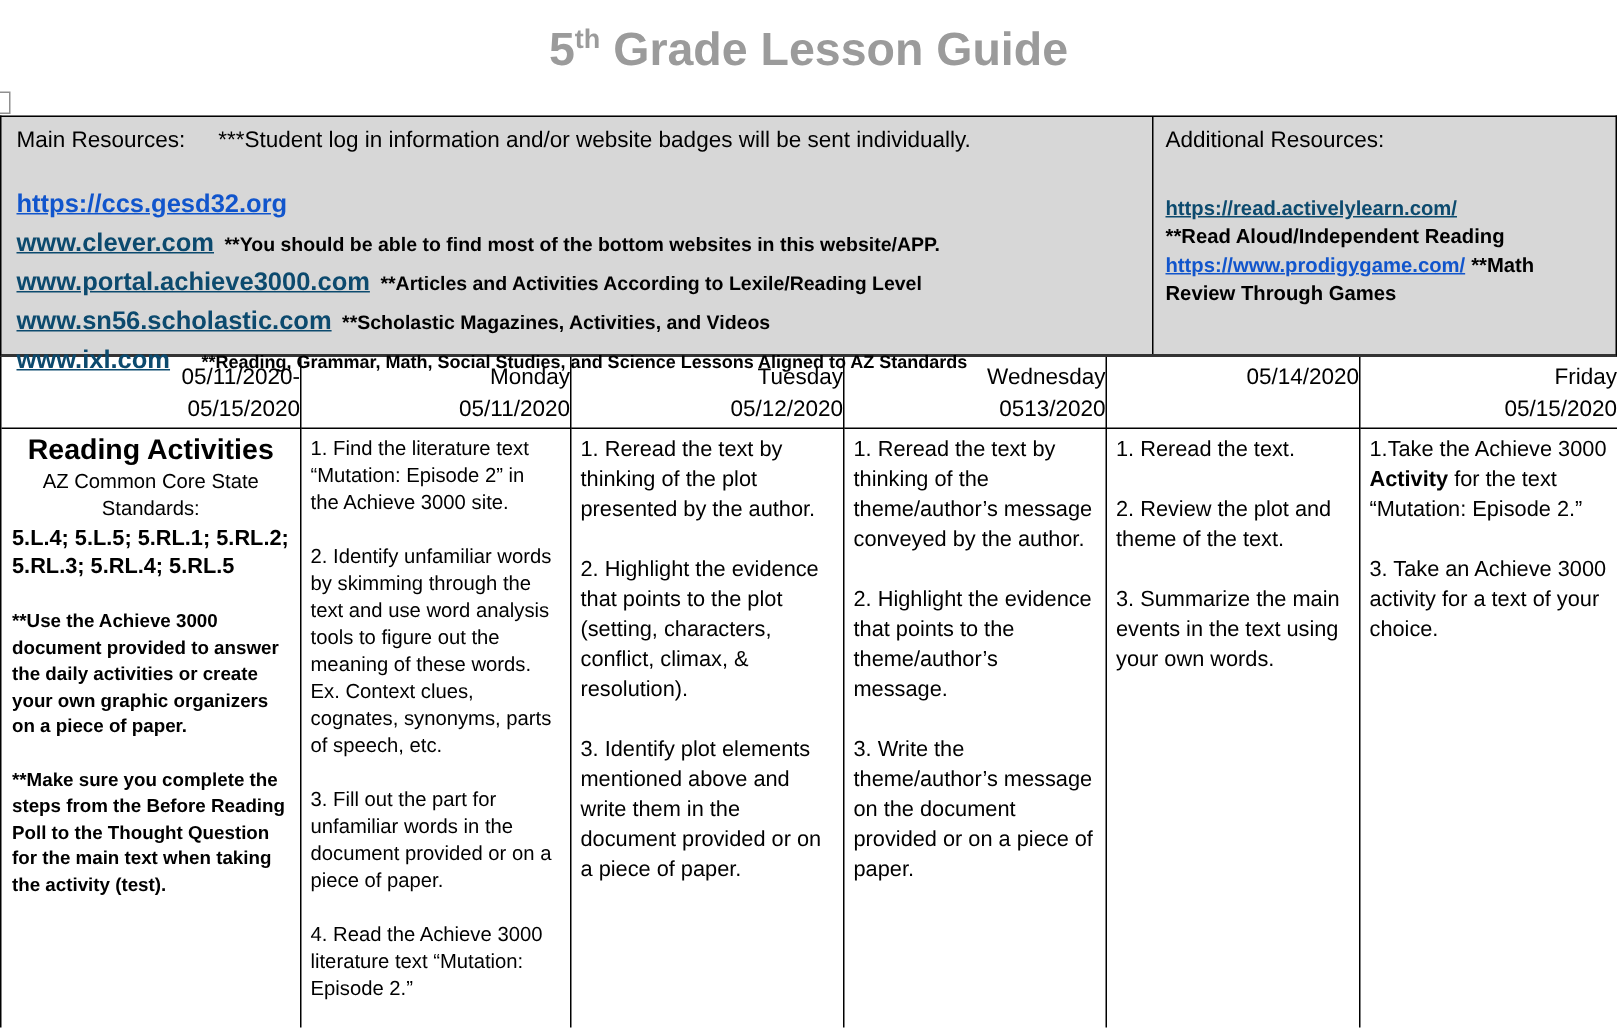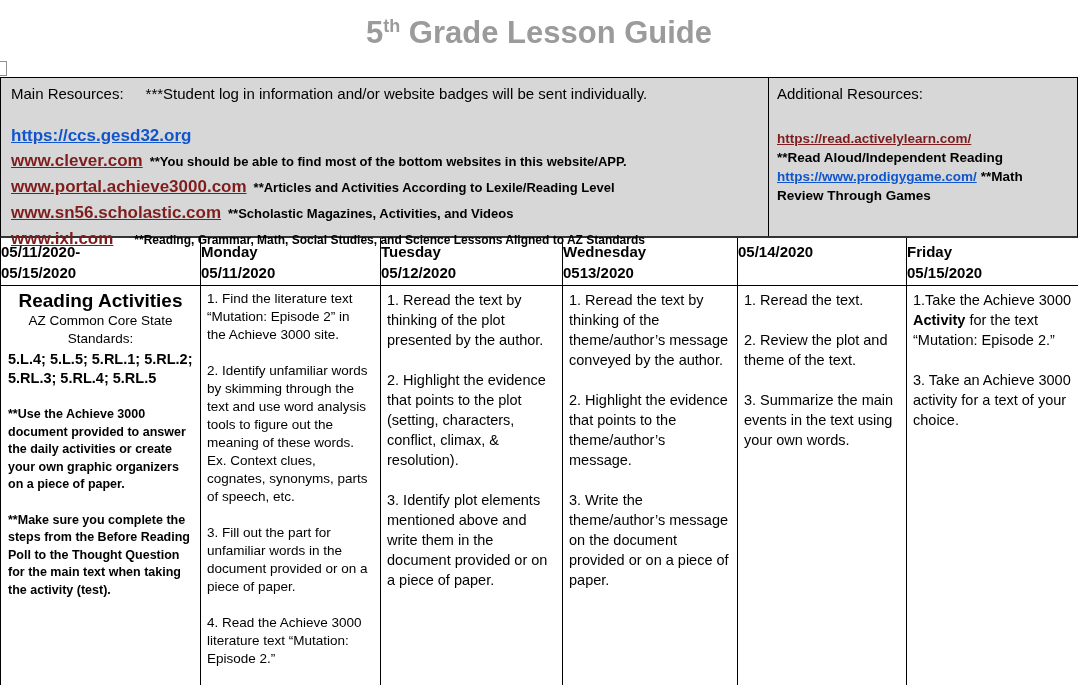--- a/index.html
+++ b/index.html
@@ -51,21 +51,21 @@
     flex: 1;
     padding: 7px 8px 0 8px;
   }
   .res-heading-line { font-size: 15px; }
   .res-note { margin-left: 22px; }
   .main-links { margin-top: 21px; }
   .link-row { line-height: 25px; white-space: nowrap; }
   .lnk {
     font-weight: bold;
     text-decoration: underline;
-    color: #7f1d1d;
+    color: #0c4a6e;
     cursor: pointer;
   }
   .lnk.blue { color: #1155cc; }
   .lnk.big { font-size: 17px; }
   .lnk.med { font-size: 13.5px; }
   .ann { font-weight: bold; font-size: 13px; margin-left: 7px; }
   .ann.small { font-size: 12px; margin-left: 21px; }
   .add-links { margin-top: 27px; font-size: 13.5px; line-height: 19px; }
   .ann-block { font-weight: bold; font-size: 13.5px; }
   .prodigy-row .ann { margin-left: 4px; font-size: 13.5px; }
@@ -73,22 +73,22 @@
   
   .day-table {
     display: grid;
     grid-template-columns: 200px 180px 182px 175px 169px 172px;
     border-left: 1px solid #000;
   }
   .h-cell {
     height: 48px;
     border-right: 1px solid #000;
     border-bottom: 1px solid #000;
-    text-align: left;
-    font-weight: bold;
+    text-align: right;
+    font-weight: normal;
     font-size: 15px;
     line-height: 21px;
     padding-top: 3px;
   }
   .b-cell {
     height: 399px;
     border-right: 1px solid #000;
     padding: 4px 6px 0 6px;
     overflow: hidden;
   }

